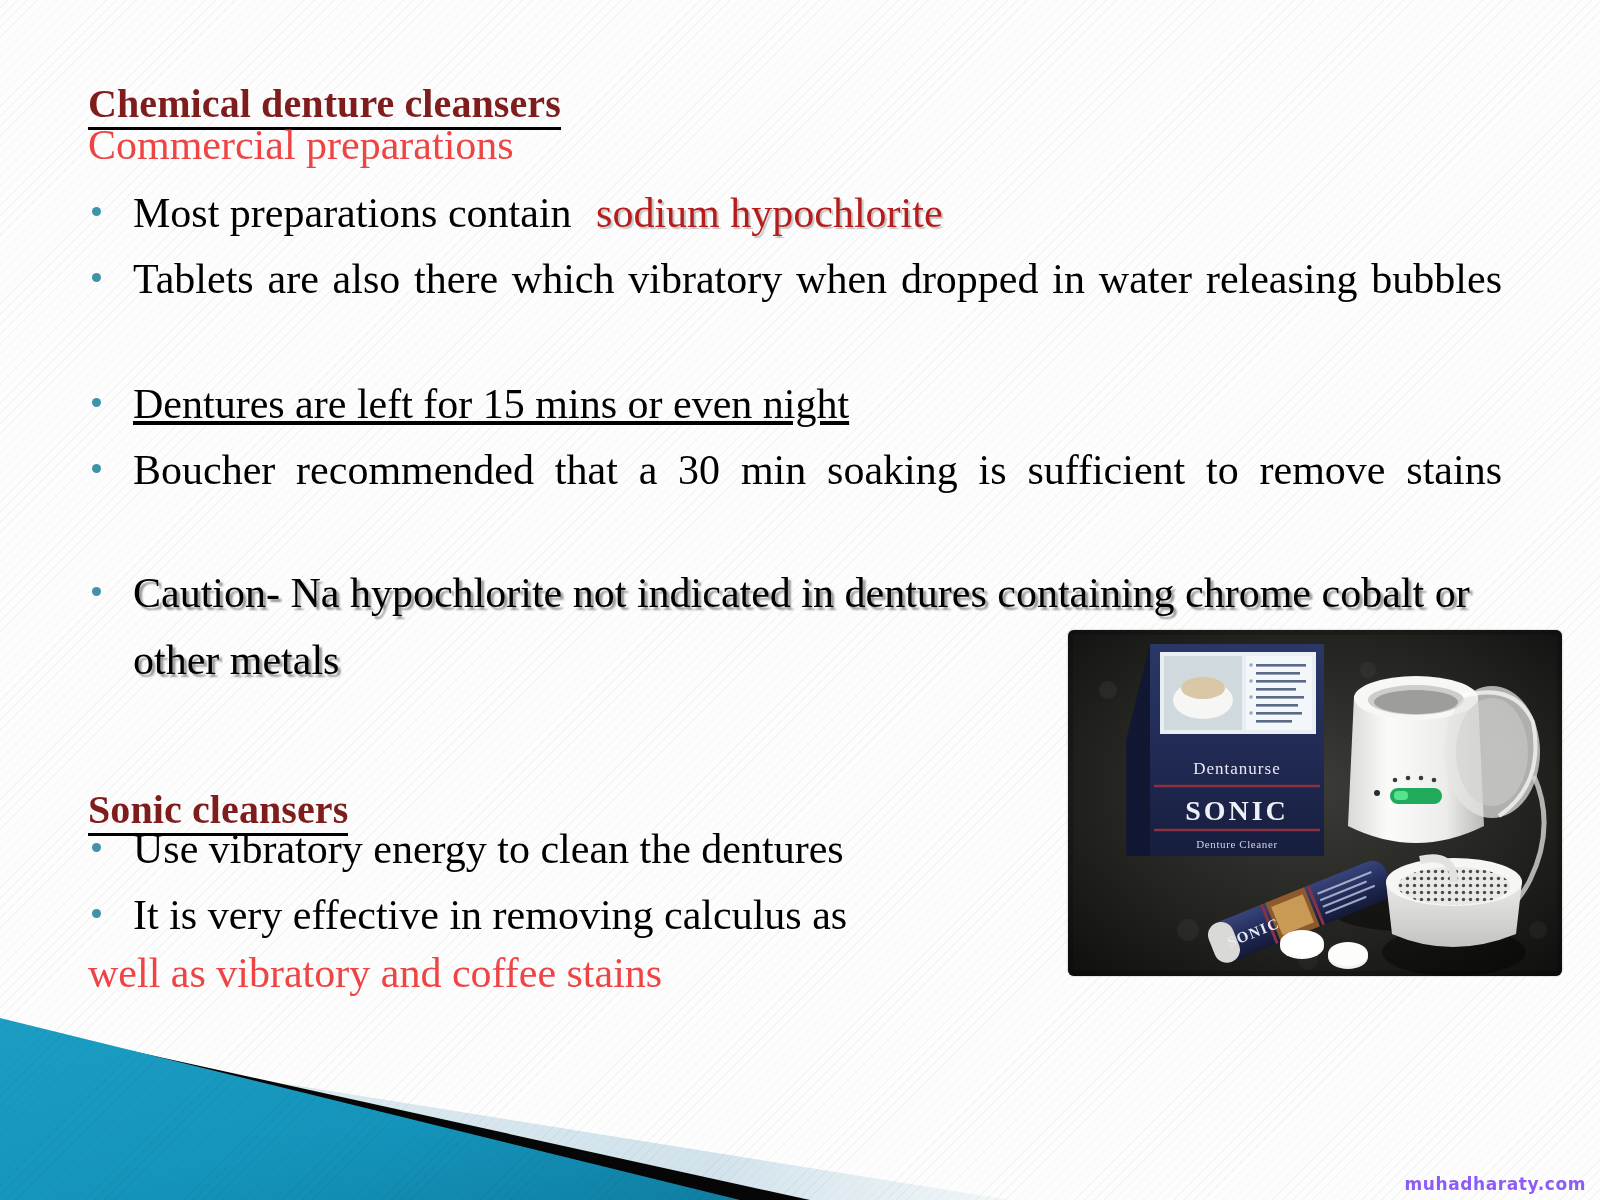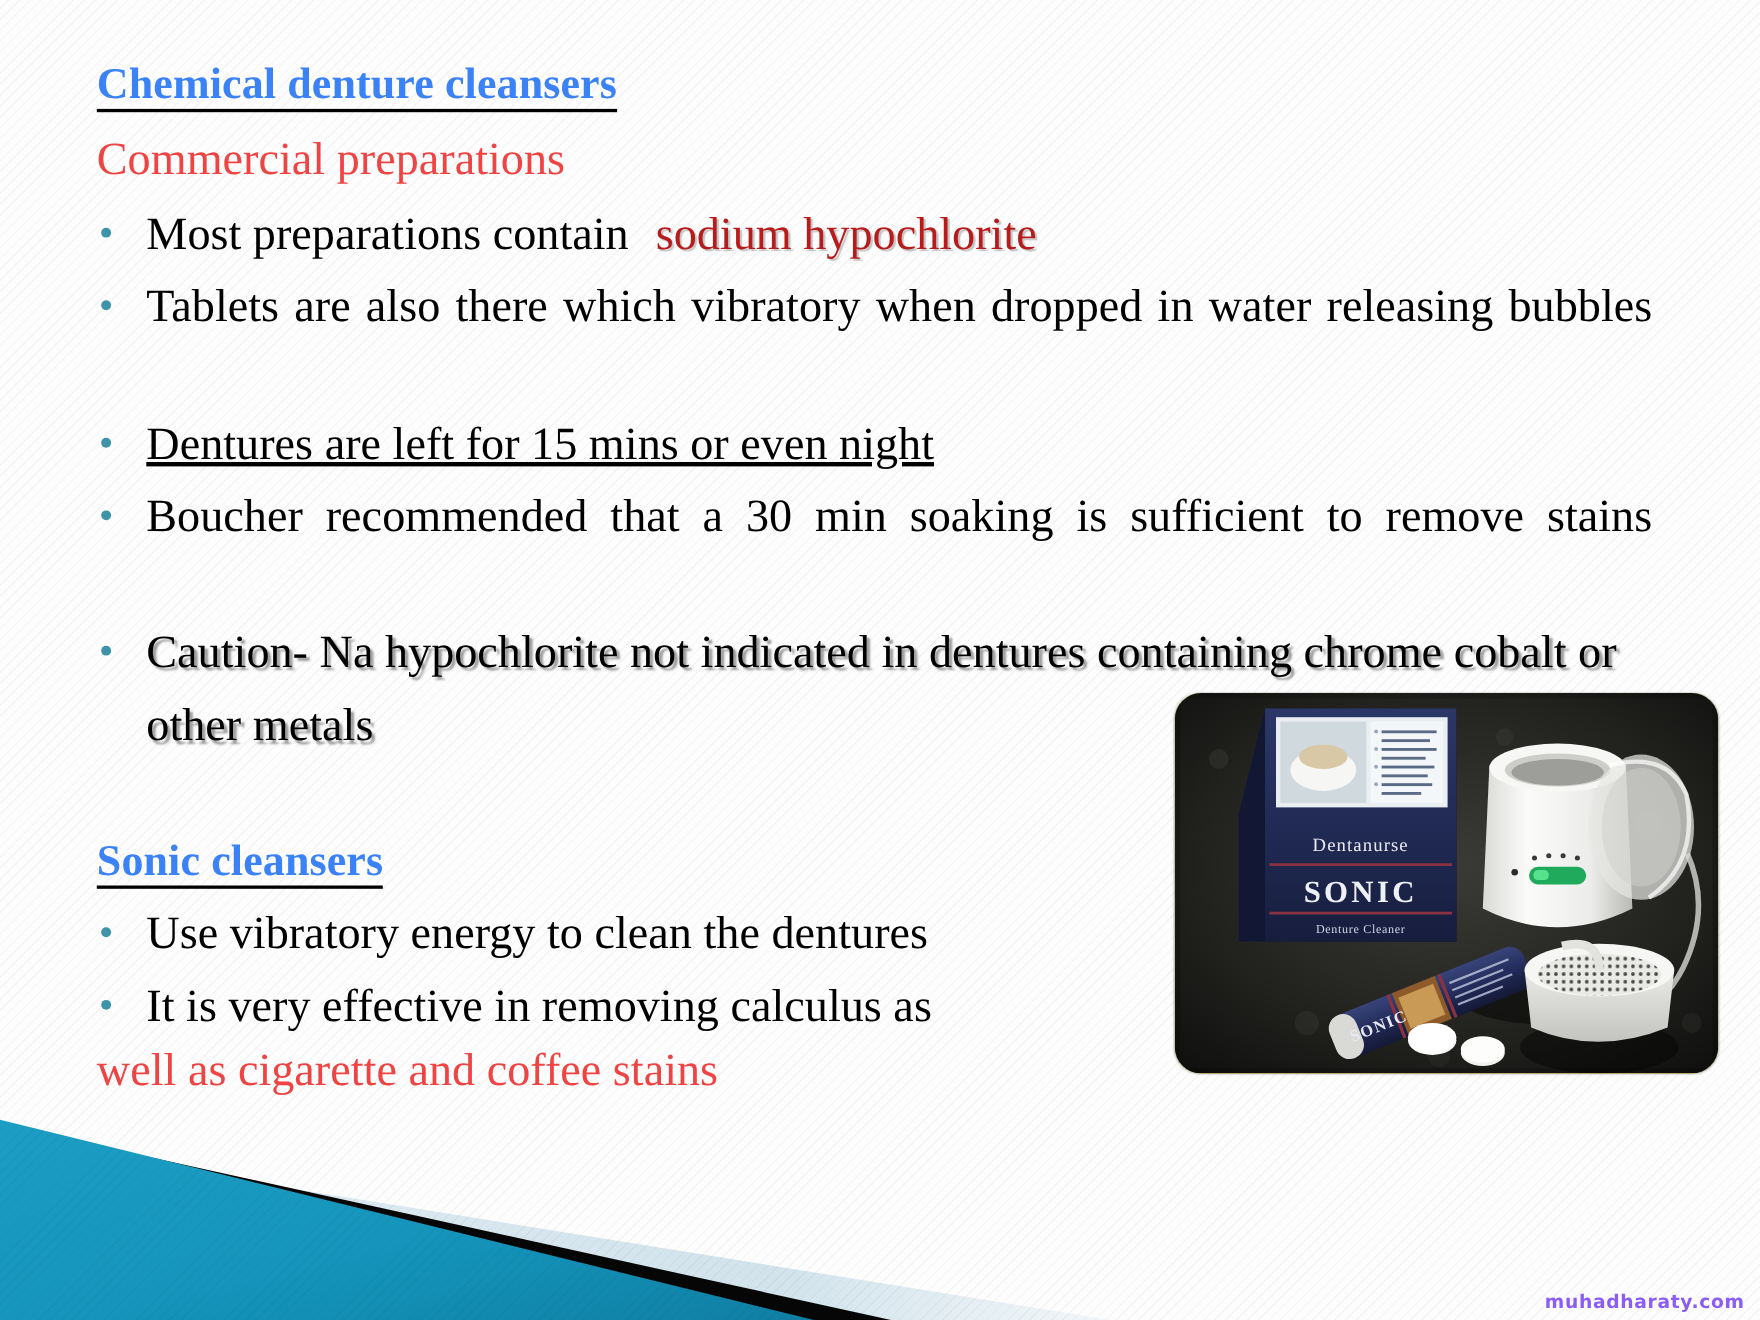--- a/index.html
+++ b/index.html
@@ -34,23 +34,24 @@
 
   
   .content{position:absolute;left:0;top:0;width:1600px;z-index:5;}
 
   .heading{
     position:absolute;
     left:88px;
     font-weight:bold;
     font-size:40px;
     line-height:44px;
-    color:#3b82f6;
+    color:#7f1d1d;
     letter-spacing:0.1px;
     white-space:nowrap;
+    margin-top:28px;
   }
   .heading span.u{
     border-bottom:3px solid #000;
     padding-bottom:1px;
   }
 
   .plain{
     position:absolute;
     left:88px;
     font-size:42px;
@@ -86,25 +87,25 @@
 
   .red{color:#B71C1C;text-shadow:2px 2px 1px rgba(150,150,150,0.55);margin-left:14px;}
   .bold{font-weight:normal;}
   .shadowtxt{text-shadow:3px 3px 2px rgba(120,120,120,0.75);}
 
   
   #photo{
     position:absolute;
     left:1068px;top:630px;
     width:494px;height:346px;
-    border-radius:24px;
+    border-radius:6px;
     overflow:hidden;
     z-index:6;
     box-shadow:0 0 2px rgba(0,0,0,.35);
-    background:#fde047;
+    background:#7dd3fc;
   }
   #photo svg{display:block;width:494px;height:346px;}
 
   
   #watermark{
     position:absolute;
     right:14px;bottom:6px;
     font-family:"DejaVu Sans","Liberation Sans",sans-serif;
     font-weight:bold;
     font-size:17px;
@@ -183,21 +184,21 @@
     <div class="bullet-row mid" style="top:817px;">
       <span class="dot" style="top:26px;"></span>
       <span class="btext" style="line-height:64px;">Use vibratory energy to clean the dentures</span>
     </div>
 
     <div class="bullet-row mid" style="top:883px;">
       <span class="dot" style="top:26px;"></span>
       <span class="btext" style="line-height:64px;">It is very effective in removing calculus as</span>
     </div>
 
-    <div class="plain" style="top:950px;">well  as cigarette and coffee stains</div>
+    <div class="plain" style="top:950px;">well  as vibratory and coffee stains</div>
 
   </div>
 
   <div id="photo">
     <svg viewBox="0 0 494 346">
       <defs>
         <radialGradient id="bgStone" cx="50%" cy="45%" r="78%">
           <stop offset="0%" stop-color="#3b3b38"></stop>
           <stop offset="55%" stop-color="#232320"></stop>
           <stop offset="100%" stop-color="#0c0c0b"></stop>

